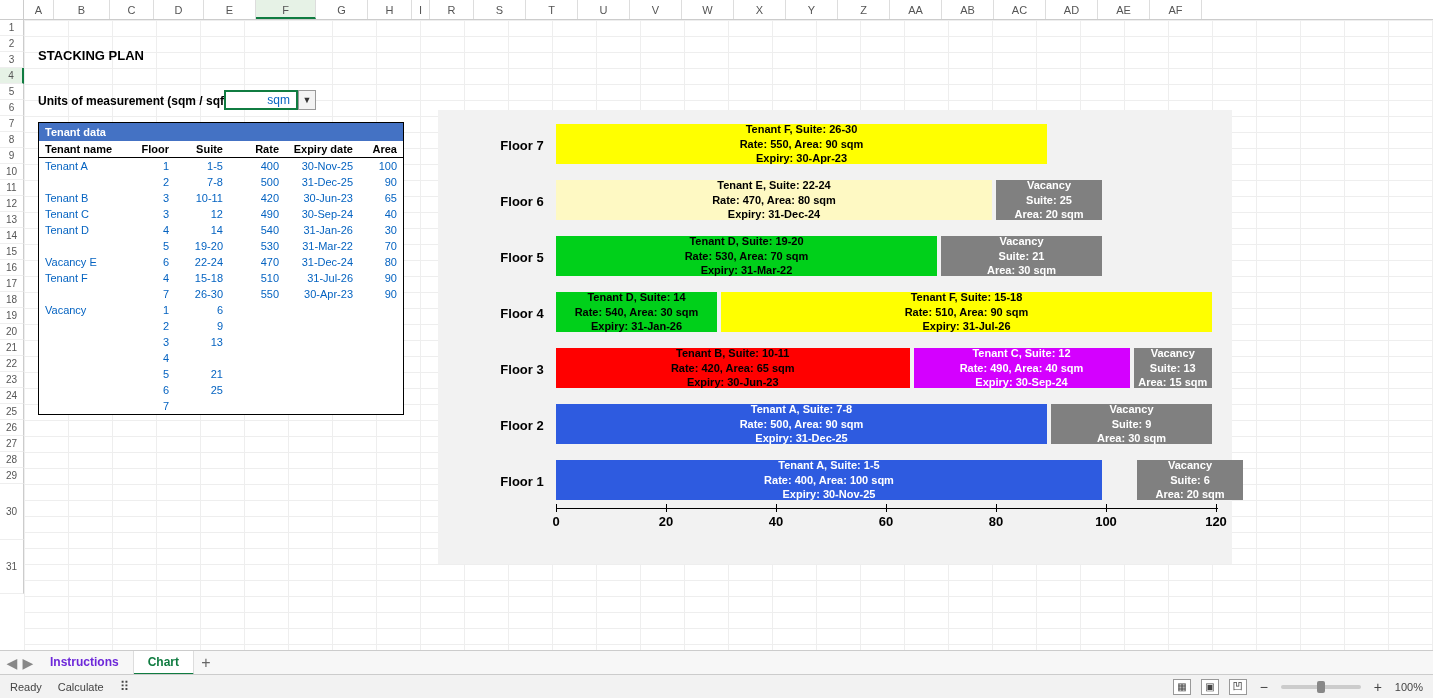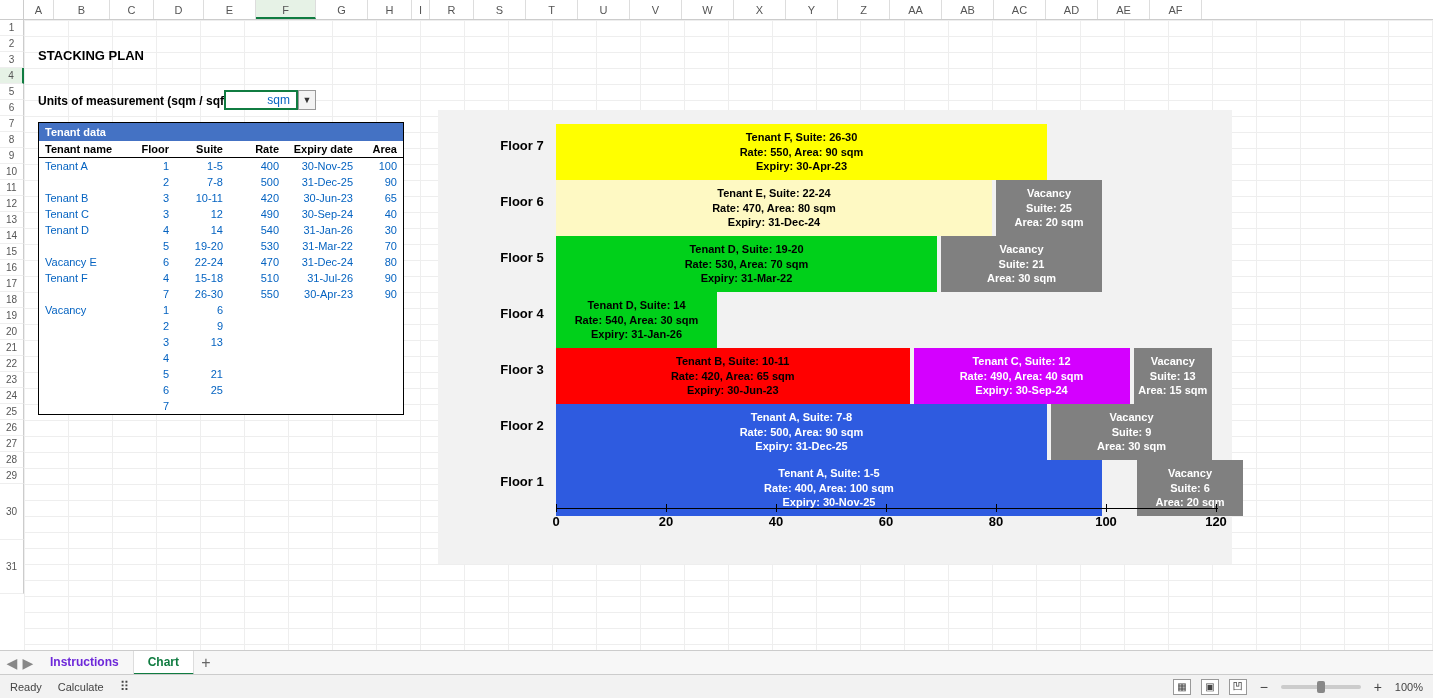--- a/index.html
+++ b/index.html
@@ -44,21 +44,21 @@
 .c-exp   { width: 74px; justify-content: flex-end; }
 .c-area  { width: 44px; justify-content: flex-end; }
 .tbl .row { display: flex; color: #0563c1; }
 .tbl .row .c-name { color: #0563c1; }
 
 
 .chart { position: absolute; left: 414px; top: 90px; width: 794px; height: 454px; background: #f2f2f2; }
 .chart-inner { position: absolute; left: 56px; top: 14px; width: 724px; height: 400px; }
 .floor-label { position: absolute; left: 0; width: 56px; text-align: center; font-weight: bold; font-size: 13px; }
 .bars { position: absolute; left: 62px; height: 48px; display: flex; gap: 4px; }
-.seg { height: 56px; font-size: 11px; font-weight: bold; display: flex; flex-direction: column; align-items: center; justify-content: center; line-height: 1.35; text-align: center; padding: 0 4px; white-space: nowrap; }
+.seg { height: 40px; font-size: 11px; font-weight: bold; display: flex; flex-direction: column; align-items: center; justify-content: center; line-height: 1.35; text-align: center; padding: 0 4px; white-space: nowrap; }
 .seg .ln { white-space: nowrap; }
 
 
 .xaxis { position: absolute; left: 118px; bottom: 26px; right: 14px; height: 30px; }
 .xaxis .line { position: absolute; left: 0; right: 0; top: 0; height: 0; border-top: 1px solid #000; }
 .xaxis .tick { position: absolute; top: -4px; width: 0; height: 8px; border-left: 1px solid #000; }
 .xaxis .tl { position: absolute; top: 6px; transform: translateX(-50%); font-weight: bold; font-size: 13px; }
 
 
 .tabbar { position: absolute; left: 0; right: 0; bottom: 24px; height: 24px; border-top: 1px solid #ccc; background: #f7f7f7; display: flex; align-items: center; padding-left: 4px; gap: 0; user-select: none; }
@@ -340,20 +340,25 @@
               <span class="ln">Area: 30 sqm</span>
             </div>
           </div>
           <div class="floor-label" style="top: 182px; position: absolute;">Floor 4</div>
           <div class="bars" style="top: 168px;">
             <div class="seg c-green" style="width: 161px;">
               <span class="ln">Tenant D, Suite: 14</span>
               <span class="ln">Rate: 540, Area: 30 sqm</span>
               <span class="ln">Expiry: 31-Jan-26</span>
             </div>
+            <div class="seg c-yellow" style="width: 491px;">
+              <span class="ln">Tenant F, Suite: 15-18</span>
+              <span class="ln">Rate: 510, Area: 90 sqm</span>
+              <span class="ln">Expiry: 31-Jul-26</span>
+            </div>
           </div>
           <div class="floor-label" style="top: 238px; position: absolute;">Floor 3</div>
           <div class="bars" style="top: 224px;">
             <div class="seg c-red" style="width: 353.5px;">
               <span class="ln">Tenant B, Suite: 10-11</span>
               <span class="ln">Rate: 420, Area: 65 sqm</span>
               <span class="ln">Expiry: 30-Jun-23</span>
             </div>
             <div class="seg c-magenta" style="width: 216px;">
               <span class="ln">Tenant C, Suite: 12</span>

